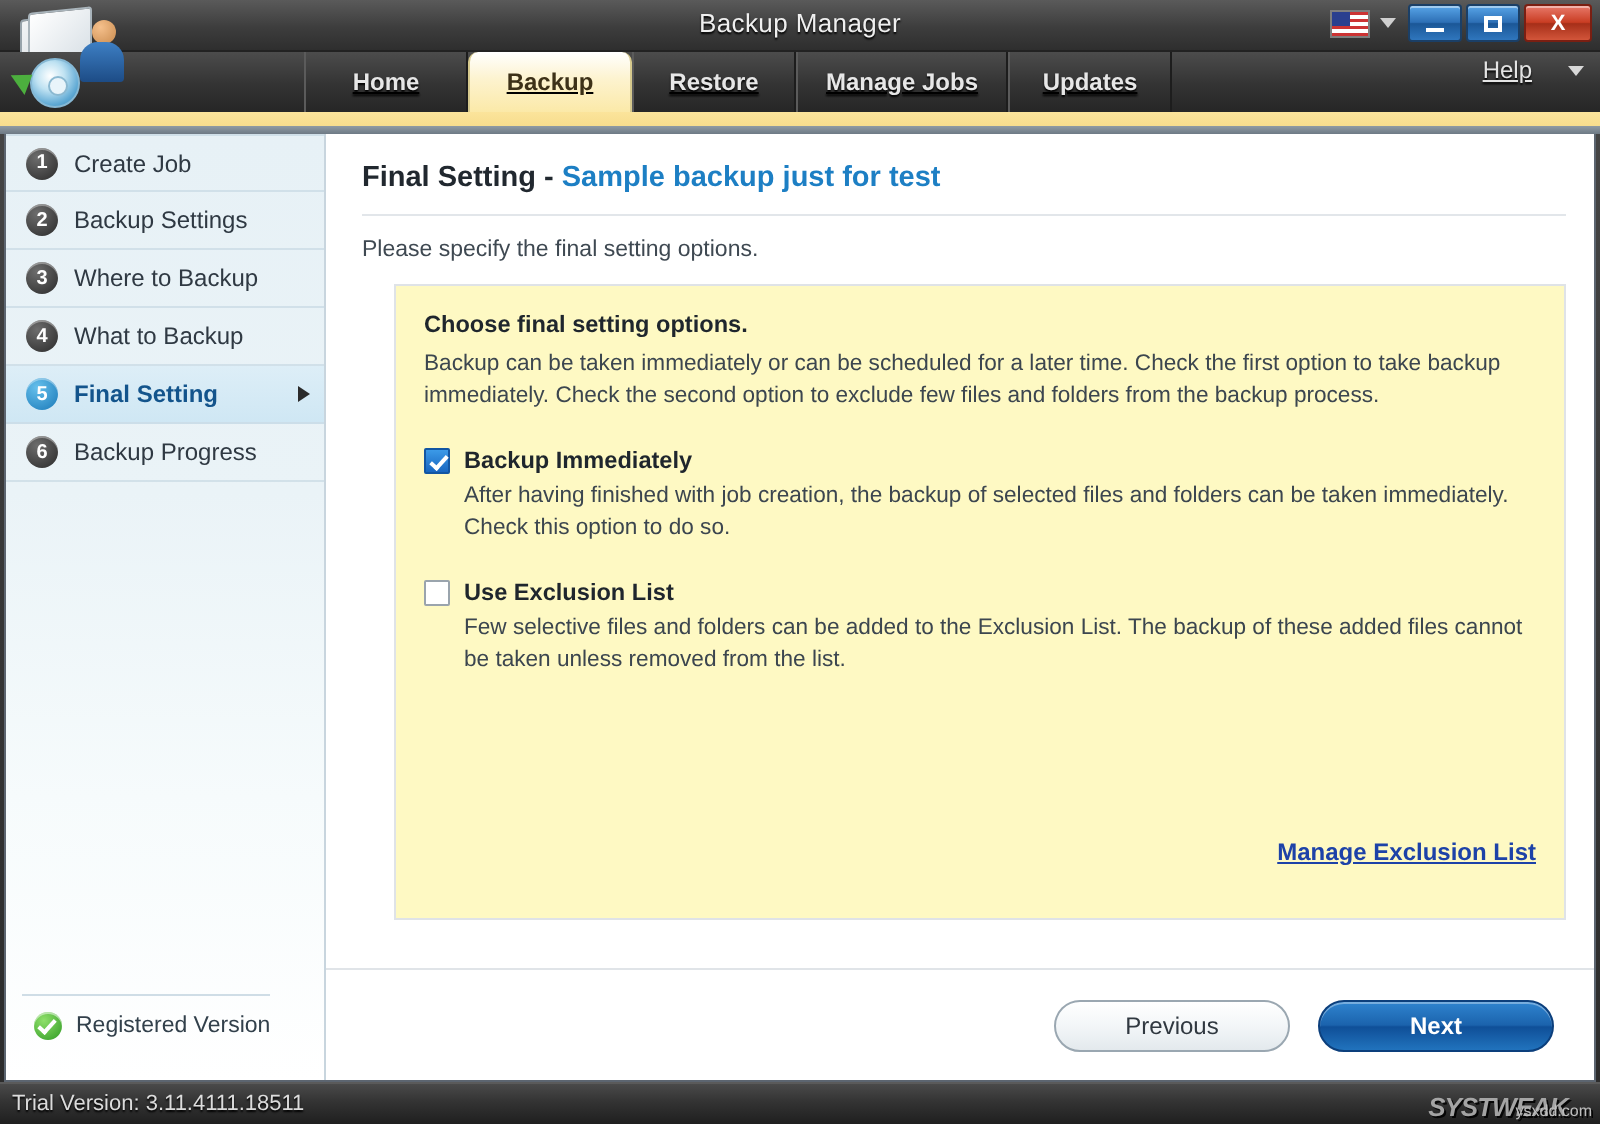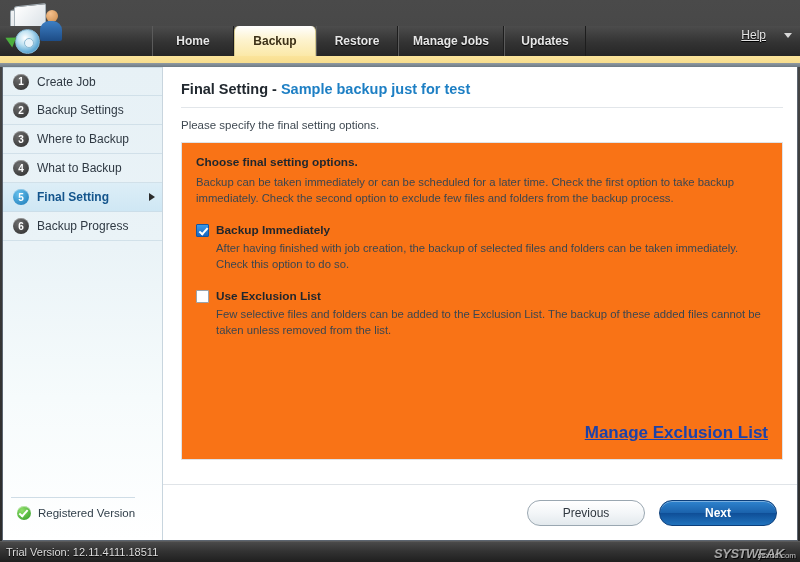--- a/index.html
+++ b/index.html
@@ -100,21 +100,21 @@
     border-top: 6px solid transparent; border-bottom: 6px solid transparent;
     border-left: 9px solid #4caf3e;
     transform: rotate(-35deg);
   }
 
   
   .tabbar {
     position: absolute; top: 26px; left: 0; width: 800px; height: 30px;
     background: linear-gradient(to bottom, #4c4c4c 0%, #333 55%, #262626 100%);
   }
-  .tabs { position: absolute; left: 152px; top: 0; display: flex; height: 30px; }
+  .tabs { position: absolute; left: 152px; top: 0; display: flex; height: 30px; text-decoration: underline; }
   .tab {
     min-width: 82px; padding: 0 14px; height: 30px;
     display: flex; align-items: center; justify-content: center;
     color: #e7e7e7; font-size: 12px; font-weight: bold;
     text-shadow: 0 1px 1px #000;
     border-left: 1px solid #5b5b5b; border-right: 1px solid #1d1d1d;
   }
   .tab.active {
     background: linear-gradient(to bottom, #ffffff 0%, #fdf3cf 45%, #fbe9a8 100%);
     color: #3d3118; text-shadow: none;
@@ -205,22 +205,22 @@
   
   .content {
     flex: 1; position: relative; background: #fff; padding: 14px 14px 0 18px;
   }
   .page-title { font-size: 14.5px; font-weight: bold; color: #21282f; }
   .page-title .accent { color: #1d7fc4; }
   .title-rule { height: 1px; background: #e2e6ea; margin: 10px 0 11px; }
   .subtitle { font-size: 11.5px; color: #3f4952; margin-bottom: 11px; }
 
   .panel {
-    border: 1px solid #dfe3e7; background: #f97316;
-    padding: 12px 14px 0 14px; height: 318px; position: relative;
+    border: 1px solid #dfe3e7; background: #fef9c3;
+    padding: 12px 14px 0 14px; height: 318px; position: relative; margin-left: 16px;
   }
   .panel-h { font-size: 11.8px; font-weight: bold; color: #1f262d; margin-bottom: 5px; }
   .panel-p { font-size: 11.3px; color: #3c464f; line-height: 1.45; }
 
   .opt { margin-top: 16px; }
   .opt-row { display: flex; align-items: flex-start; gap: 7px; }
   .cbox {
     width: 13px; height: 13px; flex: 0 0 13px; margin-top: 1px;
     border: 1px solid #9aa4ad; background: #fff; position: relative; border-radius: 1px;
   }
@@ -231,22 +231,22 @@
   .cbox.checked::after {
     content: ""; position: absolute; left: 4px; top: 1px; width: 3px; height: 7px;
     border: solid #fff; border-width: 0 2px 2px 0; transform: rotate(42deg);
   }
   .opt-label { font-size: 11.8px; font-weight: bold; color: #1f262d; }
   .opt-desc {
     font-size: 11.3px; color: #3c464f; line-height: 1.45;
     margin: 3px 0 0 20px; max-width: 545px;
   }
   .excl-link {
-    position: absolute; right: 14px; bottom: 16px;
-    font-size: 17px; font-weight: bold; color: #1d42a8; text-decoration: underline;
+    position: absolute; right: 14px; bottom: 26px;
+    font-size: 12px; font-weight: bold; color: #1d42a8; text-decoration: underline;
   }
 
   
   .btnbar {
     position: absolute; left: 0; right: 0; bottom: 0; height: 56px;
     border-top: 1px solid #e0e4e8;
     display: flex; align-items: center; justify-content: flex-end;
     gap: 14px; padding-right: 20px;
   }
   .btn {
@@ -283,20 +283,34 @@
   .watermark .sub {
     font-size: 8px; font-style: normal; font-weight: normal;
     color: #d8d8d8; letter-spacing: 0; margin-left: -26px;
   }
 </style>
 </head>
 <body>
 
 <div id="app">
 
+  <div class="titlebar">
+    <div class="title-text">Backup Manager</div>
+    <div class="win-ctrls">
+      <div class="flag"></div>
+      <div class="flag-caret"></div>
+      <div class="wbtn">
+          <span class="mini-min"></span>
+        </div>
+      <div class="wbtn">
+          <span class="mini-max"></span>
+        </div>
+      <div class="wbtn close">X</div>
+    </div>
+  </div>
 
   <div class="logo">
     <div class="folder"></div>
     <div class="person-head"></div>
     <div class="person-body"></div>
     <div class="arrow"></div>
     <div class="disc"></div>
   </div>
 
   <div class="tabbar">
@@ -385,19 +399,19 @@
       </div>
 
       <div class="btnbar">
         <div class="btn secondary">Previous</div>
         <div class="btn primary">Next</div>
       </div>
     </div>
   </div>
 
   <div class="statusbar">
-    <span class="status-text">Trial Version: 12.11.4111.18511</span>
+    <span class="status-text">Trial Version: 3.11.4111.18511</span>
     <span class="watermark">
       <span>SYSTWEAK</span><span class="sub">ysxdd.com</span>
     </span>
   </div>
 
 </div>
 
 </body></html>

